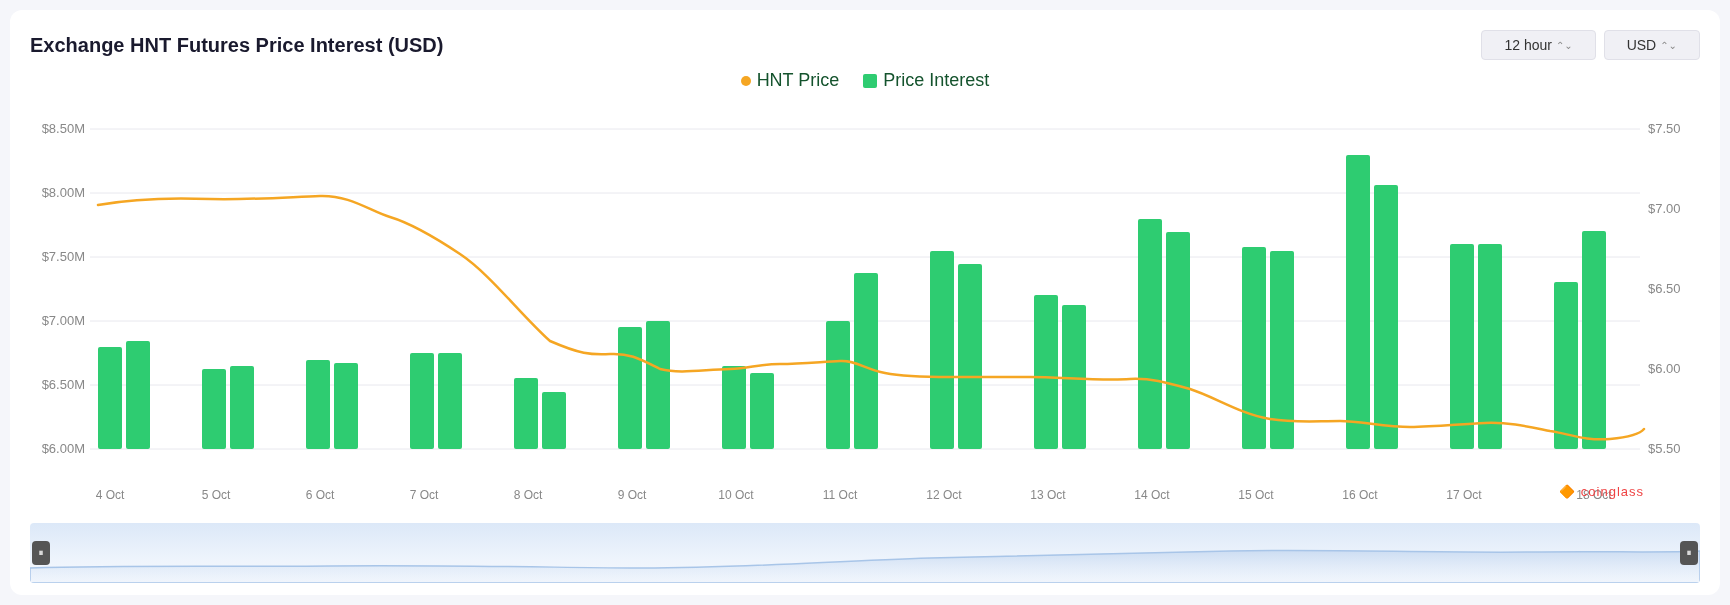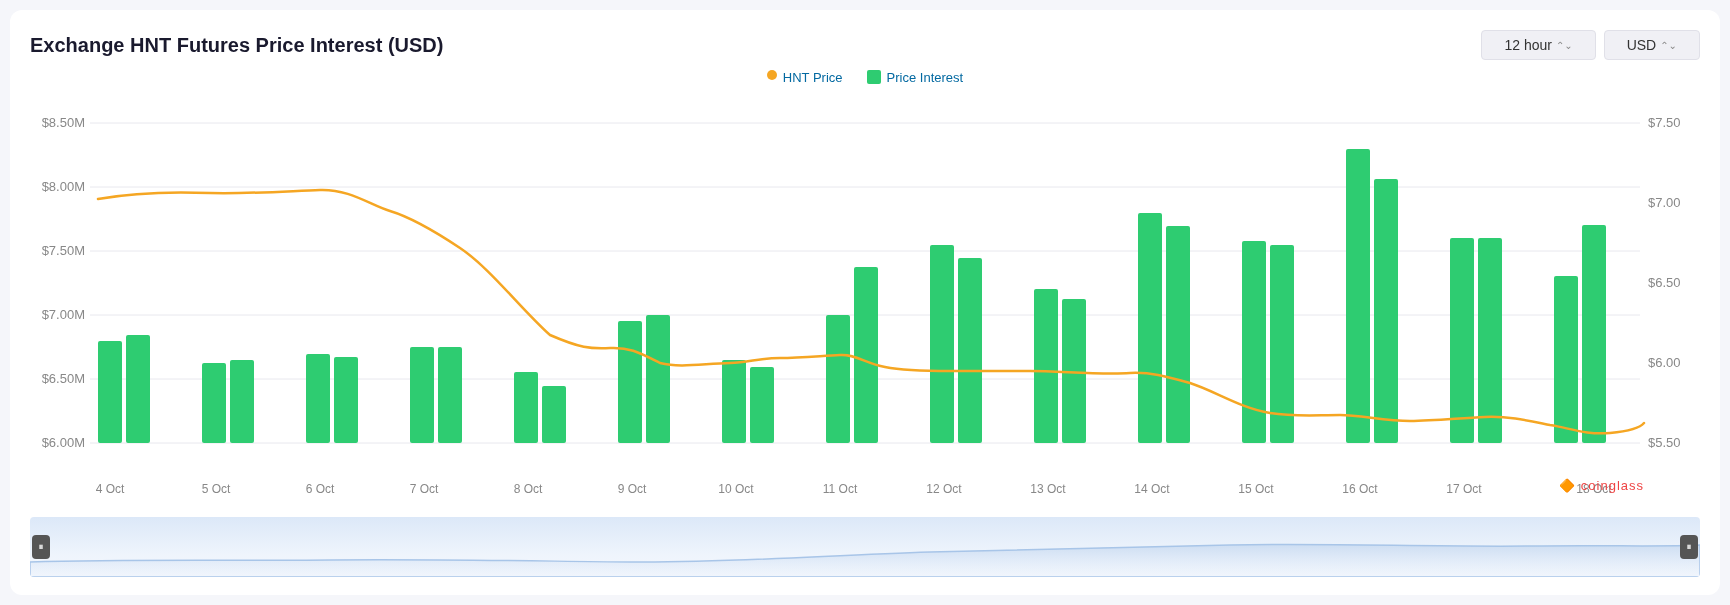--- a/index.html
+++ b/index.html
@@ -51,24 +51,24 @@
       color: #888;
     }
     .legend {
       display: flex;
       justify-content: center;
       gap: 24px;
       margin-bottom: 8px;
     }
     .legend-item {
       display: flex;
-      align-items: flex-start;
+      align-items: center;
       gap: 6px;
-      font-size: 13px;
-      color: #0369a1;
+      font-size: 18px;
+      color: #14532d;
     }
     .legend-dot {
       width: 14px;
       height: 14px;
       border-radius: 2px;
     }
     .legend-dot.price { background: #f5a623; border-radius: 50%; width: 10px; height: 10px; }
     .legend-dot.oi { background: #2ecc71; }
     .chart-area {
       position: relative;

